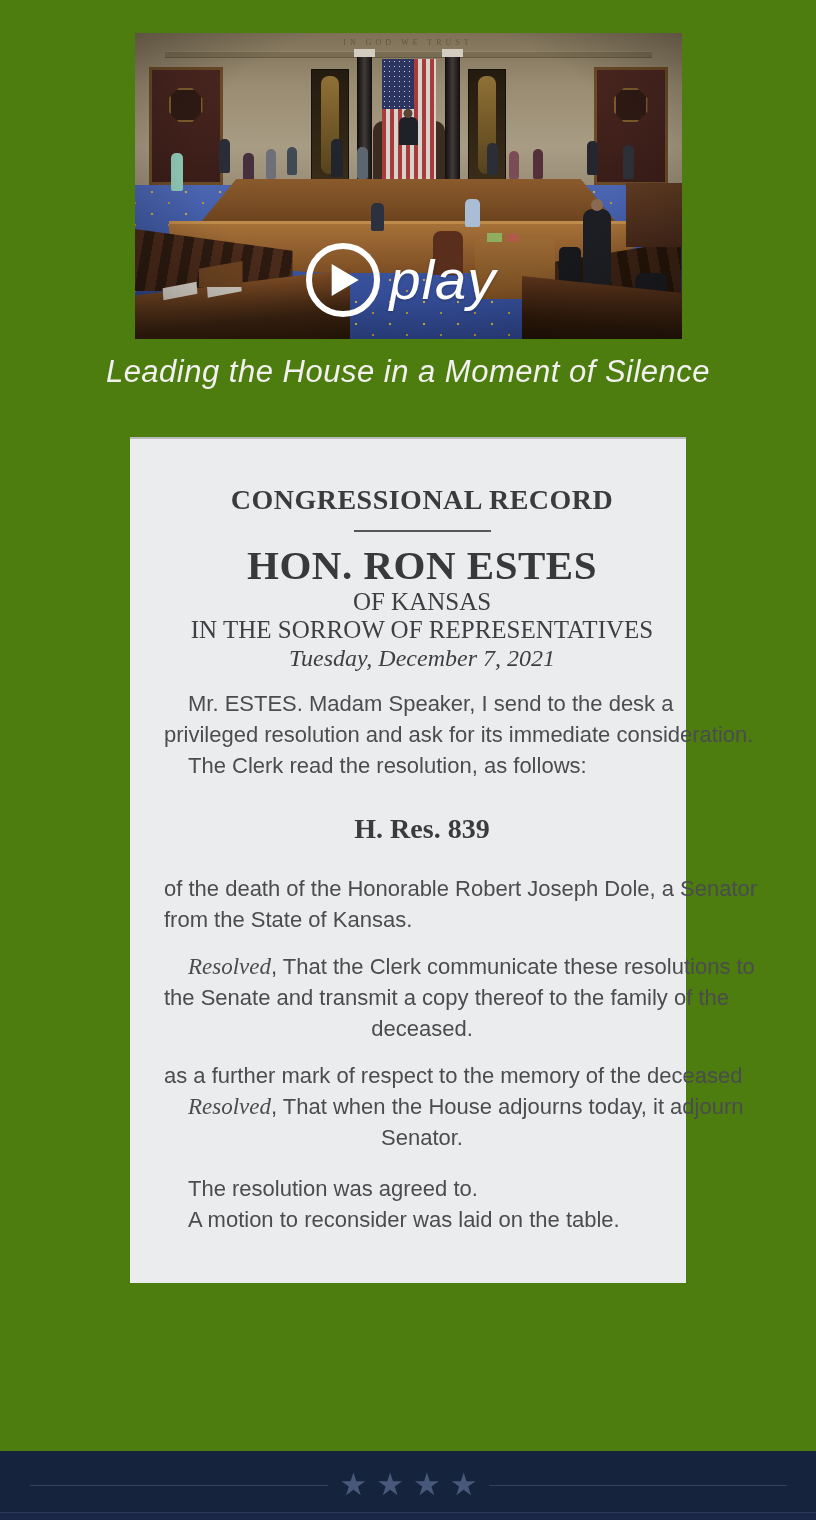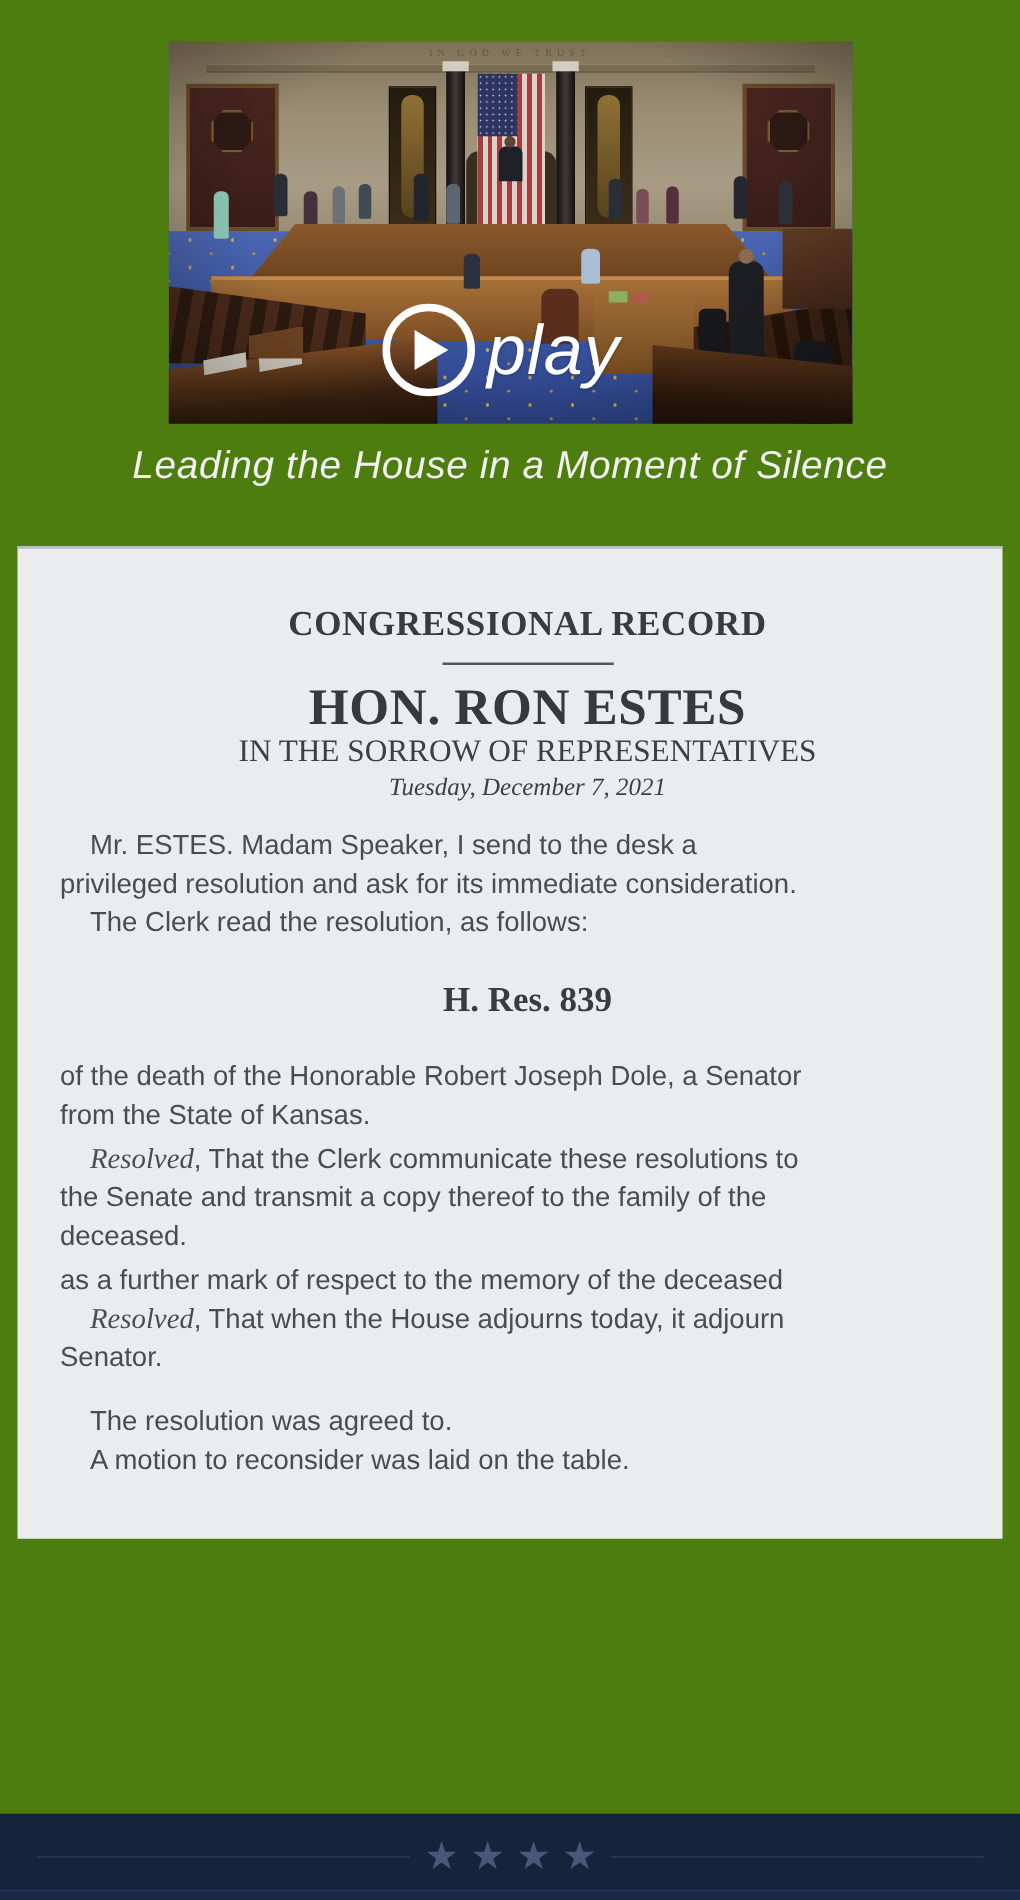--- a/index.html
+++ b/index.html
@@ -114,40 +114,40 @@
               border-bottom:16px solid transparent; }
   .play-word { left:255px; top:214px; font-size:56px; font-style:italic; color:#ffffff;
                letter-spacing:1px; cursor:pointer;
                text-shadow:0 1px 3px rgba(0,0,0,0.25); }
 
   
   .caption { margin-top:15px; text-align:center; font-style:italic; font-size:31px;
              color:#f2f1ef; letter-spacing:0.5px; }
 
   
-  .card { width:788px; margin:47px auto 0; background:#ebecee; border-top:2px solid #b9babc;
+  .card { width:556px; margin:47px auto 0; background:#ebecee; border-top:2px solid #b9babc;
           padding:45px 6px 48px 34px; color:#4b4c4e; }
   .cr-title { font-family:"Liberation Serif",serif; font-weight:700; font-size:28px;
               color:#3a3b3d; text-align:center; letter-spacing:0.5px; }
   .cr-sub { margin-top:13px; font-family:"Liberation Serif",serif; font-size:24px;
             line-height:31px; text-align:center; color:#404144; }
   .divider { width:137px; border-top:2px solid #55565a; margin:14px auto 0; }
   .member-name { margin-top:10px; font-family:"Liberation Serif",serif; font-weight:700;
                  font-size:41px; line-height:46px; color:#38393b; text-align:center;
                  letter-spacing:0.5px; }
   .member-state, .member-chamber { font-family:"Liberation Serif",serif; font-size:25px;
                  line-height:28px; color:#3e3f42; text-align:center; }
-  .member-date { font-family:"Liberation Serif",serif; font-style:italic; font-size:20px;
+  .member-date { font-family:"Liberation Serif",serif; font-style:italic; font-size:24px;
                  line-height:29px; color:#3e3f42; text-align:center; }
   .bline { font-size:22px; line-height:31px; color:#4b4c4e; white-space:nowrap; }
   .ind { padding-left:24px; }
   .intro { margin-top:15px; }
   .hres { margin:32px 0 28px; text-align:center; font-family:"Liberation Serif",serif;
           font-weight:700; font-size:28px; color:#3a3b3d; }
-  .clause + .clause { margin-top:4px; }
+  .clause + .clause { margin-top:16px;text-align:center; }
   .lead { font-family:"Liberation Serif",serif; font-style:italic; font-size:23px; }
   .closing { margin-top:20px; }
 
   
   .footer { position:absolute; left:0; right:0; bottom:0; height:69px; background:#16233c;
             display:flex; align-items:center; }
   .rule { flex:1; height:1px; background:#31405c; }
   .rule-l { margin-left:30px; } .rule-r { margin-right:29px; }
   .stars { display:flex; gap:9px; padding:0 11px; margin-top:-2px; }
   .stars span { color:#47587a; font-size:31px; line-height:31px; }
@@ -219,20 +219,21 @@
       </div>
     <div class="play-word">play</div>
   </div>
 
   <div class="caption">Leading the House in a Moment of Silence</div>
 
   <div class="card">
     <div class="cr-title">CONGRESSIONAL RECORD</div>
     <div class="divider"></div>
     <div class="member-name">HON. RON ESTES</div>
+    <div class="member-state">OF KANSAS</div>
     <div class="member-chamber">IN THE SORROW OF REPRESENTATIVES</div>
     <div class="member-date">Tuesday, December 7, 2021</div>
 
     <div class="intro">
       <div class="bline ind">Mr. ESTES. Madam Speaker, I send to the desk a</div>
       <div class="bline">privileged resolution and ask for its immediate consideration.</div>
       <div class="bline ind">The Clerk read the resolution, as follows:</div>
     </div>
 
     <div class="hres">H. Res. 839</div>

